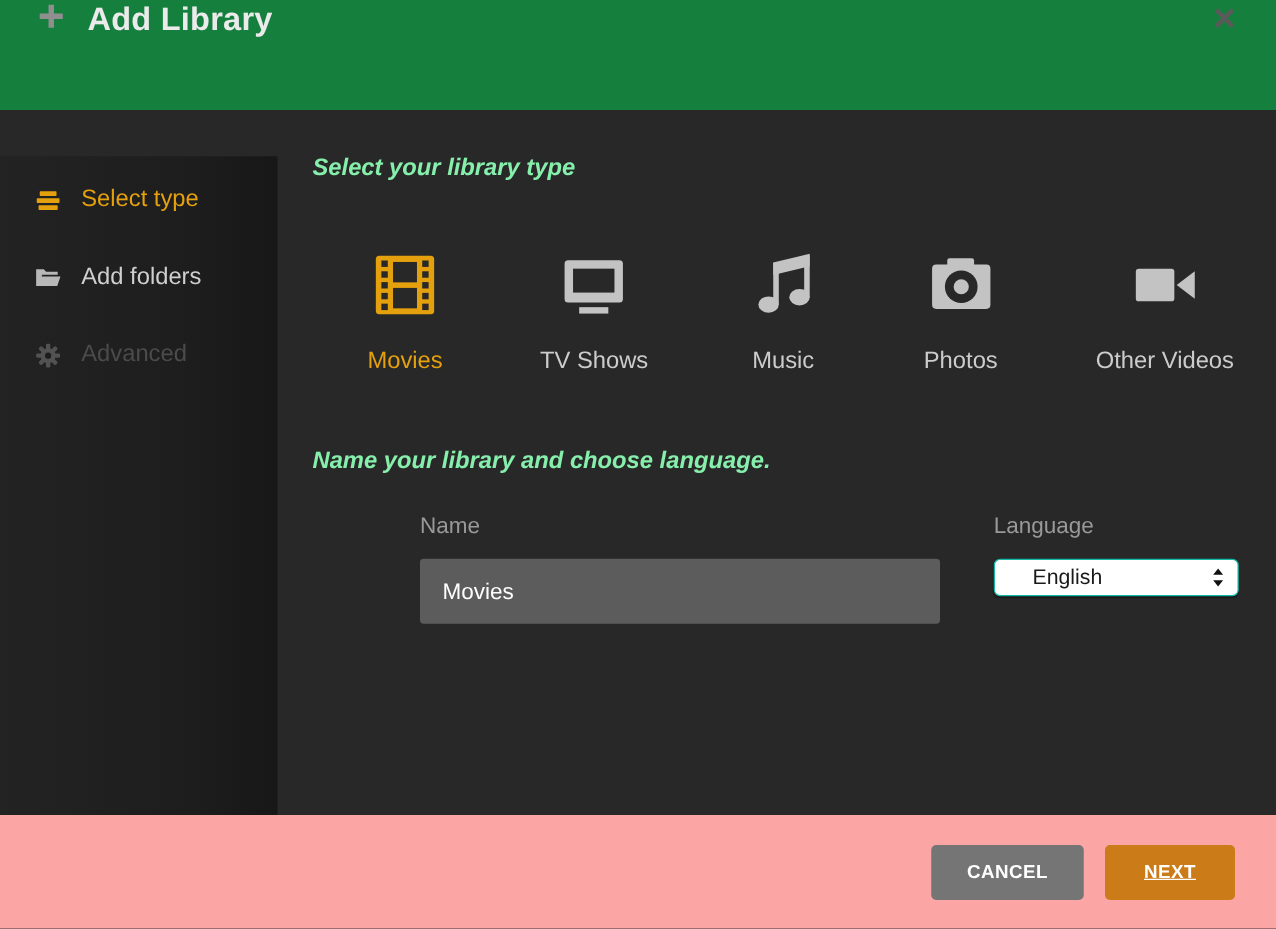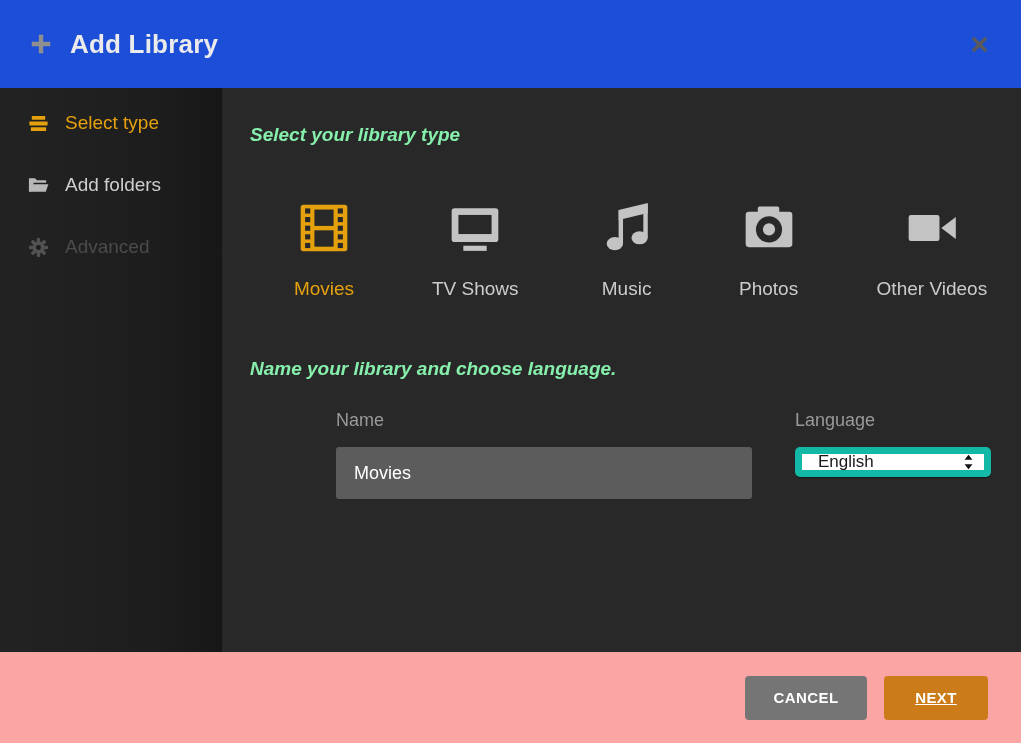--- a/index.html
+++ b/index.html
@@ -6,37 +6,38 @@
   html,body { width:1021px; height:743px; }
   body {
     font-family:"Liberation Sans", sans-serif;
     background:#282828;
     overflow:hidden;
   }
   .dialog { width:1021px; height:743px; display:flex; flex-direction:column; }
 
   
   .header {
-    height:88px; flex:0 0 88px; background:#1d4ed8;
-    display:flex; align-items:center; padding:0 28px;
+    height:88px; flex:0 0 88px; background:#15803d;
+    display:flex; align-items:flex-start; padding:0 28px;
   }
   .plus-icon { width:26px; height:26px; color:#8f8f8f; margin-right:16px; flex:0 0 auto; }
   .header-title { color:#ebebeb; font-size:26px; font-weight:600; letter-spacing:.2px; }
   .close-btn {
     margin-left:auto; width:28px; height:28px; display:flex; align-items:center; justify-content:center;
     color:#5a5a5a; cursor:pointer; background:none; border:none;
   }
 
   
   .body { flex:1 1 auto; display:flex; min-height:0; }
 
   .sidebar {
     width:222px; flex:0 0 222px;
     background:linear-gradient(90deg,#232323 0%,#1d1d1d 70%,#171717 100%);
     padding-top:14px;
+    margin-top:37px;
   }
   .side-item {
     display:flex; align-items:center; gap:15px;
     padding-left:27px; height:42px; margin-bottom:20px;
     font-size:19px; cursor:pointer;
   }
   .side-item .side-icon { width:23px; height:23px; flex:0 0 auto; }
   .side-item.active { color:#e5a00d; }
   .side-item.normal { color:#cfcfcf; }
   .side-item.normal .side-icon { color:#b8b8b8; }
@@ -62,23 +63,23 @@
   .form-row { display:flex; margin-top:30px;justify-content:flex-end; }
   .field-label { color:#999999; font-size:18px; margin-bottom:16px; }
   .name-col { width:416px; }
   .name-input {
     width:416px; height:52px; background:#5c5c5c; border:none; border-radius:3px;
     color:#ffffff; font-size:18px; padding:0 18px;
     font-family:"Liberation Sans", sans-serif; outline:none;
   }
   .lang-col { margin-left:43px; }
   .lang-select {
-    width:196px; height:30px; background:#ffffff; border:7px solid #14b8a6; border-radius:5px;
+    width:196px; height:30px; background:#ffffff; border:1px solid #14b8a6; border-radius:5px;
     box-shadow:0 1px 1px rgba(0,0,0,.4);
-    display:flex; align-items:center; padding:0 10px 0 16px;
+    display:flex; align-items:center; padding:0 10px 0 30px;
     color:#1a1a1a; font-size:17px; cursor:pointer;
   }
   .lang-arrows { margin-left:auto; width:11px; height:18px; color:#111111; }
 
   
   .footer {
     height:91px; flex:0 0 91px; background:#fca5a5;
     display:flex; align-items:center; justify-content:flex-end;
     padding-right:33px; gap:17px;
   }

